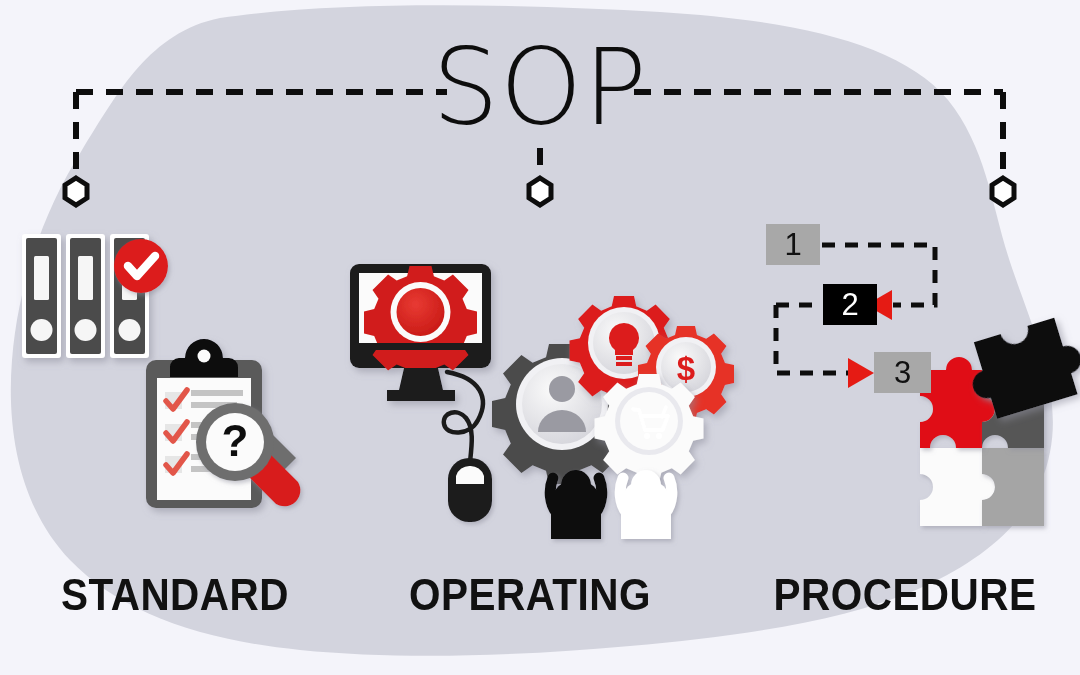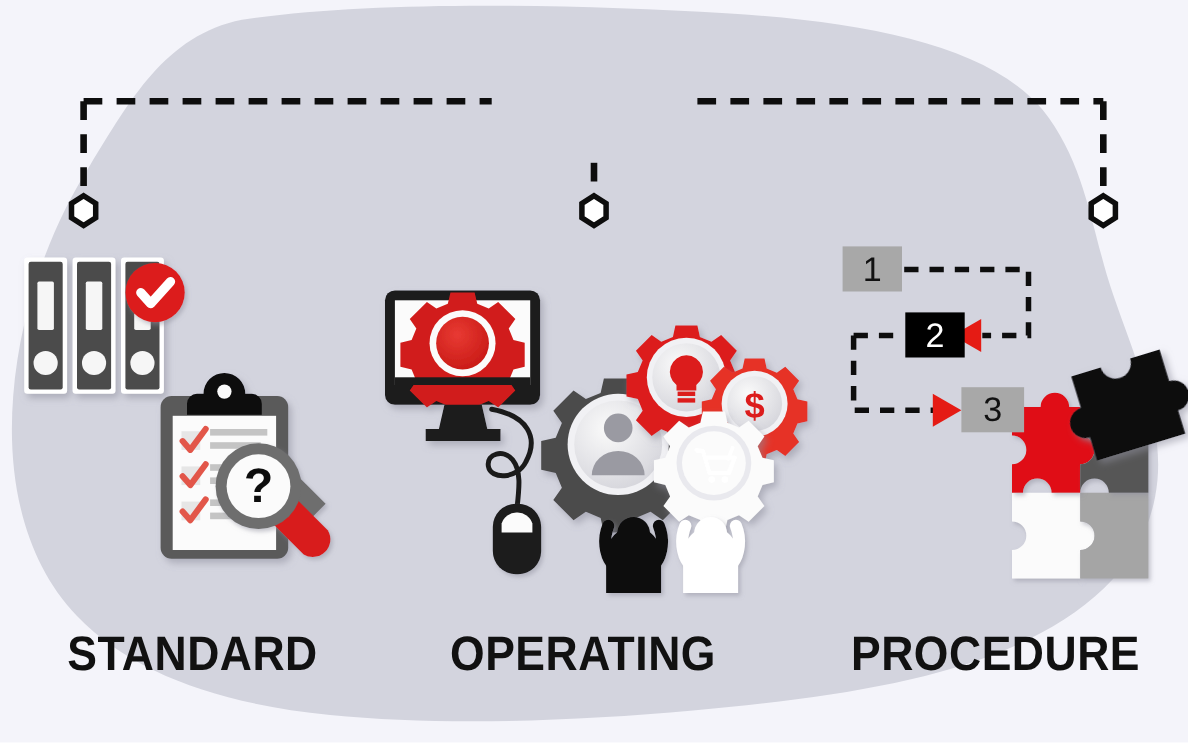--- a/index.html
+++ b/index.html
@@ -79,20 +79,21 @@
 
   <svg id="bg-svg" viewBox="0 0 1080 675">
     <path d="M 220,18 C 340,0 520,4 660,12 C 790,20 900,42 948,100
              C 988,150 992,210 1012,268 C 1034,332 1062,392 1050,452
              C 1038,516 986,560 916,590 C 840,622 740,636 630,646
              C 520,656 400,660 300,650 C 200,640 120,612 70,560
              C 22,510 6,436 12,360 C 18,284 44,210 82,150
              C 118,92 150,32 220,18 Z" fill="#d3d4de"></path>
   </svg>
 
+  <div class="title-sop">SOP</div>
 
   <div class="word word-standard">STANDARD</div>
   <div class="word word-operating">OPERATING</div>
   <div class="word word-procedure">PROCEDURE</div>
 
   <div class="flow-num n1">1</div>
   <div class="flow-num n2">2</div>
   <div class="flow-num n3">3</div>
 
   <svg id="art-svg" viewBox="0 0 1080 675">

